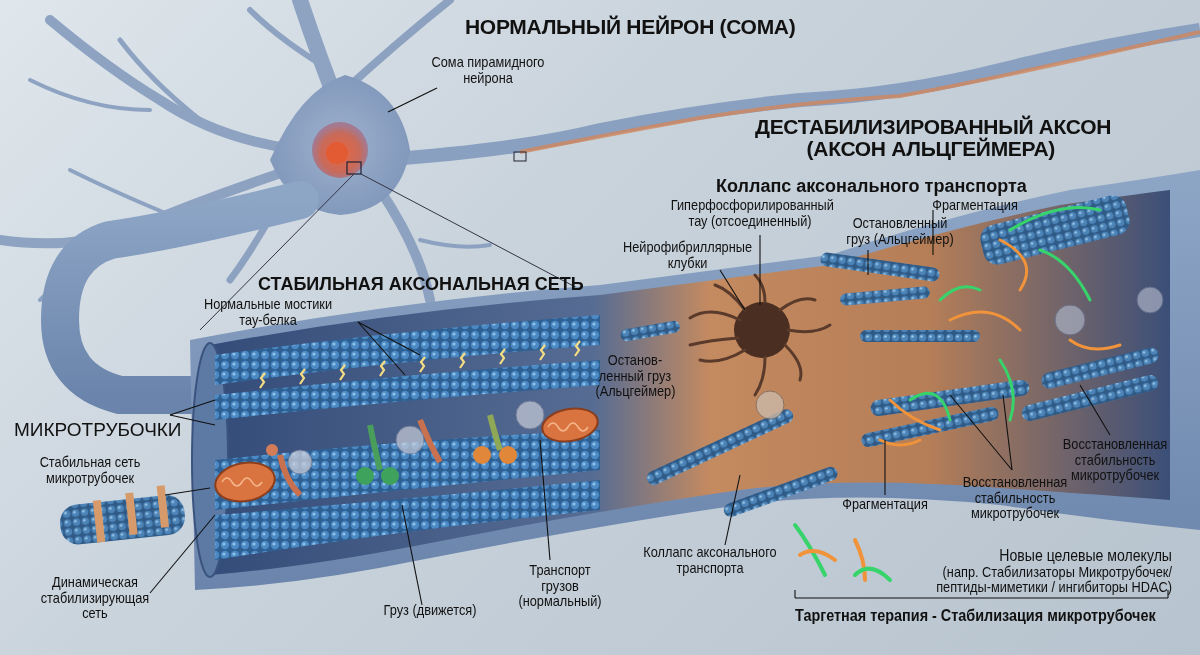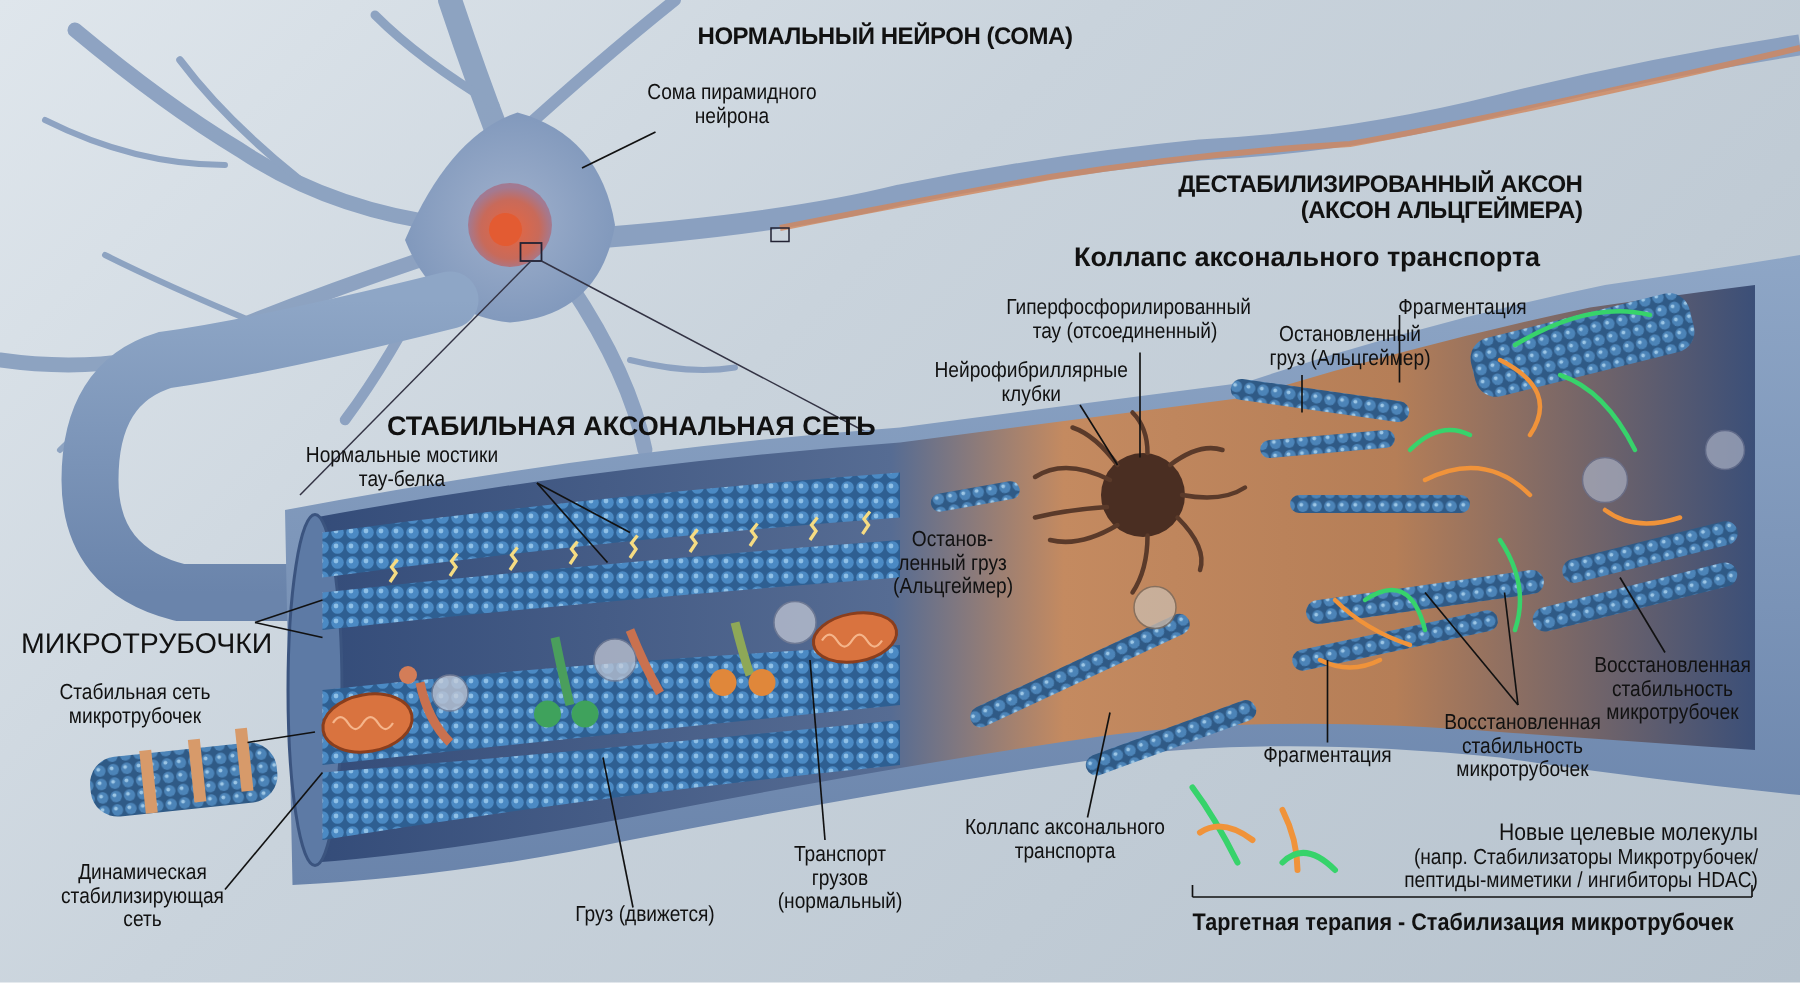--- a/index.html
+++ b/index.html
@@ -1,21 +1,21 @@
 <!DOCTYPE html>
 <html><head>
 <meta charset="utf-8">
 <style>
   html,body{margin:0;padding:0;}
   body{width:1200px;height:655px;overflow:hidden;position:relative;
     font-family:"Liberation Sans",sans-serif;
     background:linear-gradient(135deg,#dfe6ec 0%,#c9d3dc 40%,#b7c3ce 100%);}
   #stage{position:absolute;left:0;top:0;width:1200px;height:655px;}
   .lbl{position:absolute;color:#111;font-family:"Liberation Sans",sans-serif;text-align:center;line-height:1.08;white-space:nowrap;}
-  .t-main{font-weight:bold;font-size:16px;letter-spacing:-0.3px;}
+  .t-main{font-weight:bold;font-size:21px;letter-spacing:-0.3px;}
   .t-sub{font-weight:bold;font-size:18px;}
   .t-sm{font-size:14.5px;transform:scaleX(0.88);}
   .t-md{font-size:16px;transform:scaleX(0.9);}
   .l-left{transform-origin:left center;text-align:left;}
   .l-right{transform-origin:right center;text-align:right;}
   .l-center{transform-origin:center center;}
 </style>
 </head>
 <body>
 
@@ -219,21 +219,21 @@
 <div class="lbl t-main" style="left:465px;top:16px;">НОРМАЛЬНЫЙ НЕЙРОН (СОМА)</div>
 <div class="lbl t-sm l-center" style="left:388px;top:55px;width:200px;">
   <div>Сома пирамидного</div>
   <div>нейрона</div>
 </div>
 
 <div class="lbl t-main" style="left:755px;top:116px;width:300px;text-align:right;line-height:1.05;">
   <div>ДЕСТАБИЛИЗИРОВАННЫЙ АКСОН</div>
   <div>(АКСОН АЛЬЦГЕЙМЕРА)</div>
 </div>
-<div class="lbl t-sub" style="left:716px;top:162px;">Коллапс аксонального транспорта</div>
+<div class="lbl t-sub" style="left:716px;top:177px;">Коллапс аксонального транспорта</div>
 
 <div class="lbl t-sm l-center" style="left:660px;top:198px;width:180px;">
   <div>Гиперфосфорилированный</div>
   <div>тау (отсоединенный)</div>
 </div>
 <div class="lbl t-sm l-center" style="left:915px;top:198px;width:120px;">Фрагментация</div>
 <div class="lbl t-sm l-center" style="left:835px;top:216px;width:130px;">
   <div>Остановленный</div>
   <div>груз (Альцгеймер)</div>
 </div>

